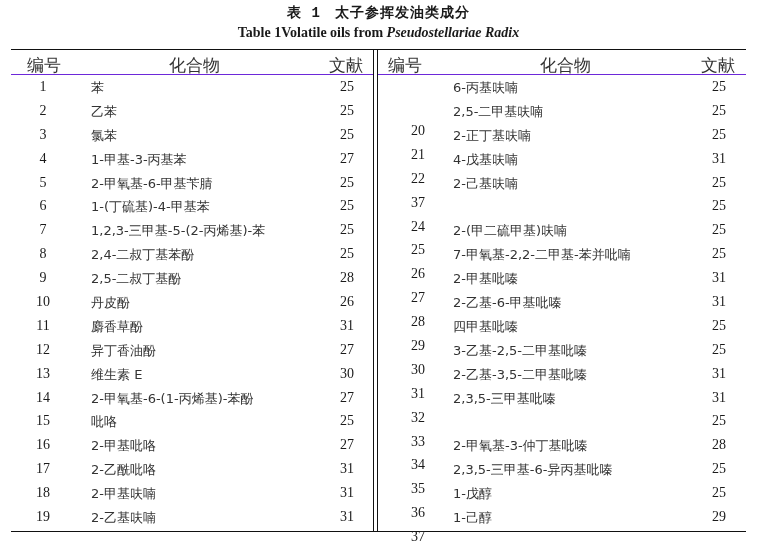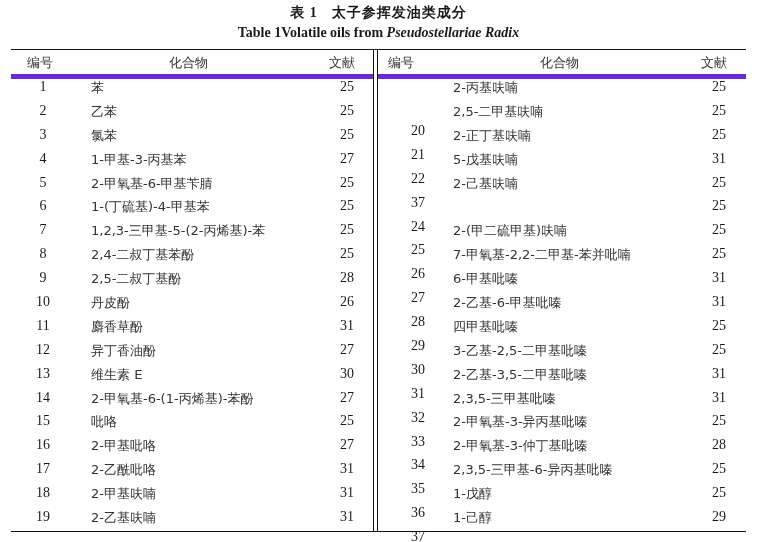--- a/index.html
+++ b/index.html
@@ -3,21 +3,21 @@
 <meta charset="utf-8">
 <style>
   html, body { margin: 0; padding: 0; background: #ffffff; }
   body {
     width: 757px; height: 542px; position: relative; overflow: hidden;
     font-family: "Liberation Serif", "DejaVu Serif", serif; color: #1a1a1a;
   }
   .title-cn {
     position: absolute; top: 4px; left: 0; width: 757px; text-align: center;
     font-size: 14px; font-weight: bold; letter-spacing: 1px;
-    font-family: Liberation Serif, serif;
+    font-family: Liberation Mono, monospace;
   }
   .title-cn .num { margin-right: 14px; }
   .title-en {
     position: absolute; top: 25px; left: 0; width: 757px; text-align: center;
     font-size: 14px; font-weight: bold;
   }
   .title-en .num { margin-right: 0; }
   .title-en i { font-style: italic; }
   .table-wrap {
     position: absolute; left: 11px; top: 49px; width: 735px; height: 481px;
@@ -25,22 +25,22 @@
   }
   .half { position: absolute; top: 0; height: 100%; }
   .half.left { left: 0; width: 362px; }
   .half.right { left: 367px; width: 368px; }
   .divider {
     position: absolute; top: 0; height: 100%; width: 3px; left: 362px;
     border-left: 1px solid #111; border-right: 1px solid #111;
   }
   .hdr {
     position: absolute; top: 0; left: 0; width: 100%; height: 24px;
-    border-bottom: 5px solid #6d28d9;
-    font-family: "DejaVu Sans", sans-serif; font-size: 13px; color: #333;
+    border-bottom: 1px solid #6d28d9;
+    font-family: "DejaVu Sans", sans-serif; font-size: 17px; color: #333;
   }
   .hdr span { position: absolute; top: 4px; }
   .rows { position: absolute; top: 26px; left: 0; width: 100%; }
   .row { position: relative; height: 23.9px; font-size: 14px; }
   .row span { position: absolute; top: 3px; white-space: nowrap; }
   .c-no { text-align: center; width: 40px; }
   .c-name { font-family: "DejaVu Sans", sans-serif; font-size: 13px; color: #333; }
   .c-ref { text-align: right; width: 30px; }
   .left .c-no { left: 12px; }
   .left .c-name { left: 80px; }
@@ -173,36 +173,36 @@
   <div class="divider"></div>
   <div class="half right">
     <div class="hdr">
       <span class="h-no">编号</span>
       <span class="h-name">化合物</span>
       <span class="h-ref">文献</span>
     </div>
     <div class="rows" id="right-rows">
         <div class="row">
           <span class="c-no">20</span>
-          <span class="c-name">2-丙基呋喃</span>
+          <span class="c-name">6-丙基呋喃</span>
           <span class="c-ref">25</span>
         </div>
         <div class="row">
           <span class="c-no">21</span>
           <span class="c-name">2,5-二甲基呋喃</span>
           <span class="c-ref">25</span>
         </div>
         <div class="row">
           <span class="c-no">22</span>
           <span class="c-name">2-正丁基呋喃</span>
           <span class="c-ref">25</span>
         </div>
         <div class="row">
           <span class="c-no">37</span>
-          <span class="c-name">5-戊基呋喃</span>
+          <span class="c-name">4-戊基呋喃</span>
           <span class="c-ref">31</span>
         </div>
         <div class="row">
           <span class="c-no">24</span>
           <span class="c-name">2-己基呋喃</span>
           <span class="c-ref">25</span>
         </div>
         <div class="row">
           <span class="c-no">25</span>
           <span class="c-ref">25</span>
@@ -212,21 +212,21 @@
           <span class="c-name">2-(甲二硫甲基)呋喃</span>
           <span class="c-ref">25</span>
         </div>
         <div class="row">
           <span class="c-no">27</span>
           <span class="c-name">7-甲氧基-2,2-二甲基-苯并吡喃</span>
           <span class="c-ref">25</span>
         </div>
         <div class="row">
           <span class="c-no">28</span>
-          <span class="c-name">6-甲基吡嗪</span>
+          <span class="c-name">2-甲基吡嗪</span>
           <span class="c-ref">31</span>
         </div>
         <div class="row">
           <span class="c-no">29</span>
           <span class="c-name">2-乙基-6-甲基吡嗪</span>
           <span class="c-ref">31</span>
         </div>
         <div class="row">
           <span class="c-no">30</span>
           <span class="c-name">四甲基吡嗪</span>
@@ -242,21 +242,20 @@
           <span class="c-name">2-乙基-3,5-二甲基吡嗪</span>
           <span class="c-ref">31</span>
         </div>
         <div class="row">
           <span class="c-no">33</span>
           <span class="c-name">2,3,5-三甲基吡嗪</span>
           <span class="c-ref">31</span>
         </div>
         <div class="row">
           <span class="c-no">34</span>
-          <span class="c-name">2-甲氧基-3-异丙基吡嗪</span>
           <span class="c-ref">25</span>
         </div>
         <div class="row">
           <span class="c-no">35</span>
           <span class="c-name">2-甲氧基-3-仲丁基吡嗪</span>
           <span class="c-ref">28</span>
         </div>
         <div class="row">
           <span class="c-no">36</span>
           <span class="c-name">2,3,5-三甲基-6-异丙基吡嗪</span>

